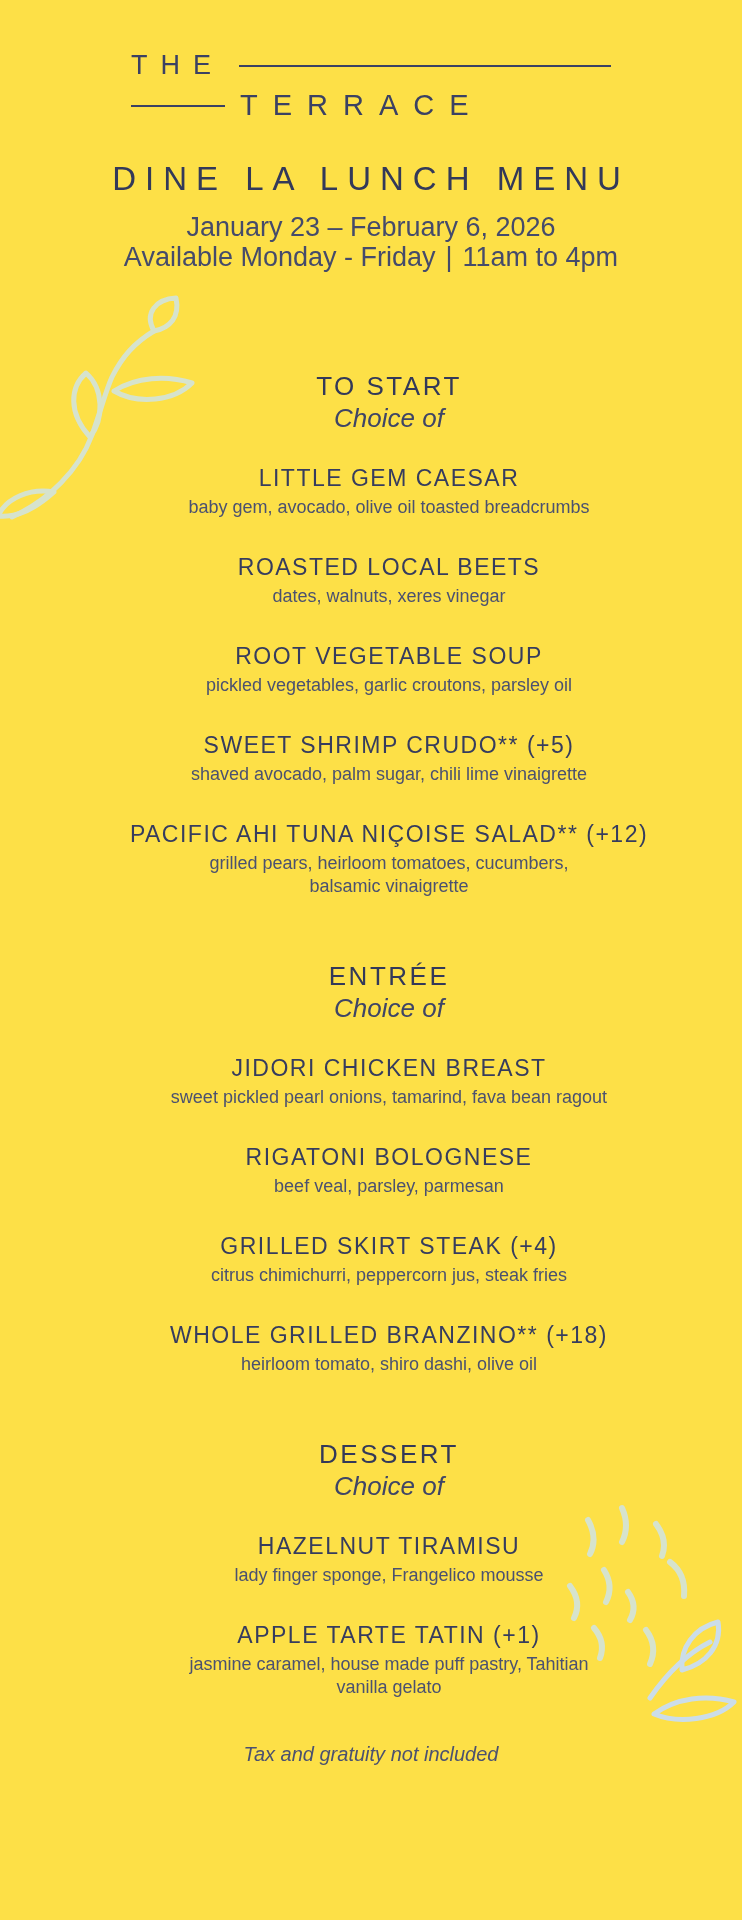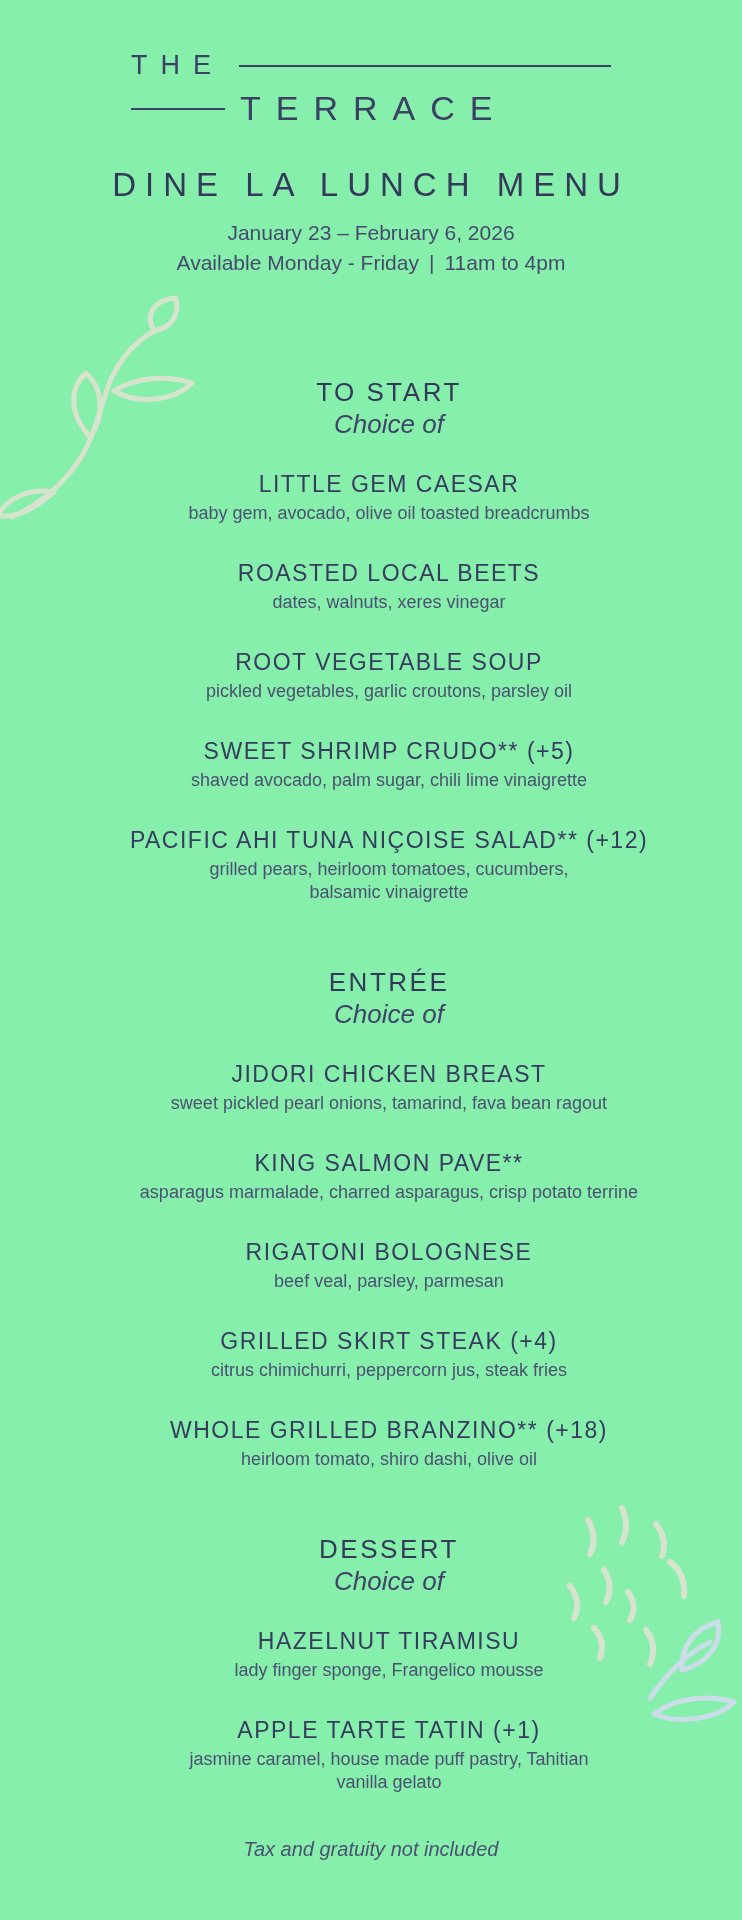--- a/index.html
+++ b/index.html
@@ -1,54 +1,54 @@
 <!DOCTYPE html>
 <html><head>
 <meta charset="utf-8">
 <style>
   html,body { margin:0; padding:0; background:#ffffff; }
   .page {
     position:relative;
     width:742px; height:1920px;
     overflow:hidden;
-    background:#86efac;
+    background:#fde047;
     font-family:"Liberation Sans", sans-serif;
     color:#363c5e;
     text-align:center;
     box-sizing:border-box;
     padding-top:50px;
   }
   .deco { position:absolute; pointer-events:none; }
   .deco-left { left:-6px; top:295px; }
   .deco-right { left:560px; top:1500px; }
 
   .logo { width:480px; margin:0 auto; }
   .logo-row { display:flex; align-items:center; gap:15px; }
   .logo-row.r2 { margin-top:8px; }
   .logo-the {
     font-size:27px; letter-spacing:13px; font-weight:400;
     color:#3b4163; white-space:nowrap;
   }
   .logo-terrace {
-    font-size:34px; letter-spacing:15px; font-weight:400;
+    font-size:29px; letter-spacing:15px; font-weight:400;
     color:#3b4163; white-space:nowrap;
   }
   .rule { height:2px; background:#3b4163; }
   .rule-long { flex:1; }
   .rule-short { width:94px; flex:0 0 94px; }
 
   h1.title {
     margin:38px 0 0 0;
     font-size:33px; font-weight:400;
     letter-spacing:9px;
     color:#333959;
     white-space:nowrap;
   }
   .info { margin-top:14px; }
-  .info p { margin:0; font-size:21px; line-height:30px; font-weight:400; color:#454b6b; }
+  .info p { margin:0; font-size:27px; line-height:30px; font-weight:400; color:#454b6b; }
   .sep { display:inline-block; padding:0 10px; }
 
   .section { margin-top:62px;padding-left:36px; }
   .section.first { margin-top:98px; }
   .section h2 {
     margin:0; font-size:26px; font-weight:400;
     letter-spacing:2.5px; color:#333959; line-height:32px;
   }
   .choice { margin:4px 0 0 0; font-size:26px; line-height:24px; font-style:italic; color:#3f456 6; color:#3f4566; }
 
@@ -149,24 +149,20 @@
 
   <section class="section">
     <h2>ENTRÉE</h2>
     <p class="choice">Choice of</p>
 
     <div class="item">
       <h3>JIDORI CHICKEN BREAST</h3>
       <p>sweet pickled pearl onions, tamarind, fava bean ragout</p>
     </div>
     <div class="item">
-      <h3>KING SALMON PAVE**</h3>
-      <p>asparagus marmalade, charred asparagus, crisp potato terrine</p>
-    </div>
-    <div class="item">
       <h3>RIGATONI BOLOGNESE</h3>
       <p>beef veal, parsley, parmesan</p>
     </div>
     <div class="item">
       <h3>GRILLED SKIRT STEAK (+4)</h3>
       <p>citrus chimichurri, peppercorn jus, steak fries</p>
     </div>
     <div class="item">
       <h3>WHOLE GRILLED BRANZINO** (+18)</h3>
       <p>heirloom tomato, shiro dashi, olive oil</p>

